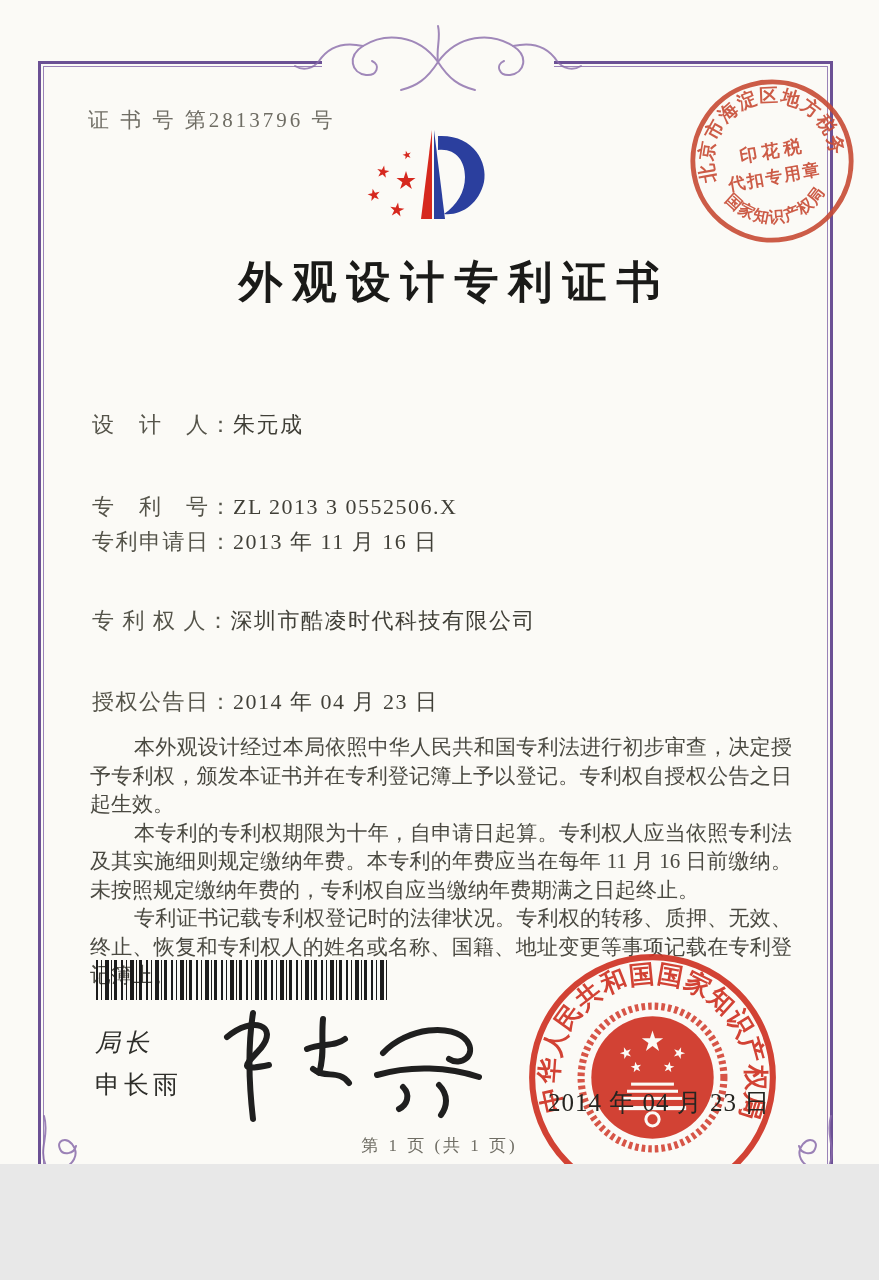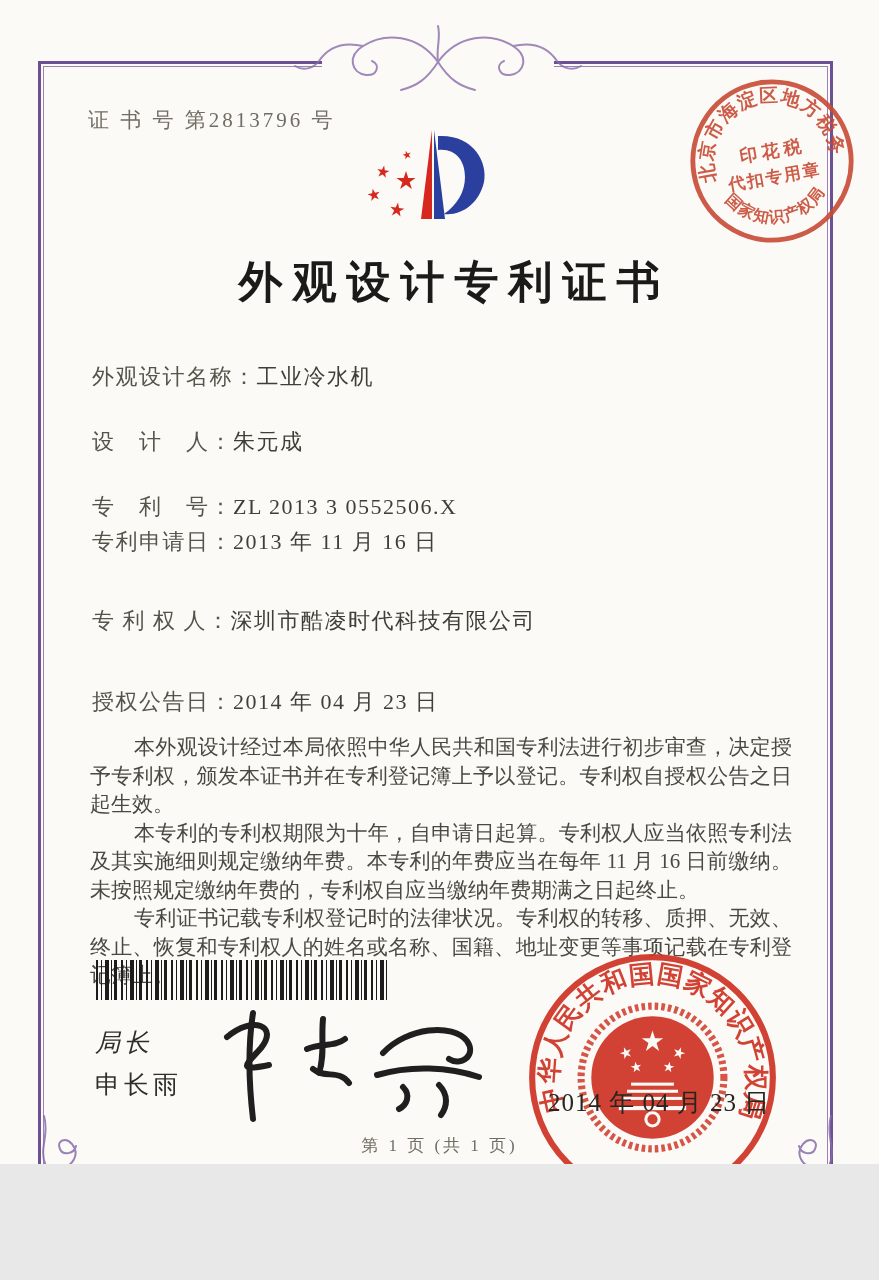--- a/index.html
+++ b/index.html
@@ -120,24 +120,21 @@
     <polygon points="76,8 76,97 87,97" fill="#2b3f9e"></polygon>
     <use href="#st1" fill="#d6281e" transform="translate(49,33) scale(4.5) rotate(-15)"></use>
     <use href="#st1" fill="#d6281e" transform="translate(25,50) scale(6.5) rotate(10)"></use>
     <use href="#st1" fill="#d6281e" transform="translate(48,59) scale(10)"></use>
     <use href="#st1" fill="#d6281e" transform="translate(16,73) scale(6.5) rotate(-12)"></use>
     <use href="#st1" fill="#d6281e" transform="translate(39,88) scale(7.5) rotate(8)"></use>
   </svg>
 
   <h1 class="title">外观设计专利证书</h1>
 
-  <div class="field-row" style="top:362px;">
-    <span class="field-label">外观设计名称：</span><span class="field-value">工业冷水机</span>
-  </div>
-  <div class="field-row" style="top:427px;">
+  <div class="field-row" style="top:410px;">
     <span class="field-label">设　计　人：</span><span class="field-value">朱元成</span>
   </div>
   <div class="field-row" style="top:492px;">
     <span class="field-label">专　利　号：</span><span class="field-value">ZL 2013 3 0552506.X</span>
   </div>
   <div class="field-row" style="top:527px;">
     <span class="field-label">专利申请日：</span><span class="field-value">2013 年 11 月 16 日</span>
   </div>
   <div class="field-row" style="top:606px;">
     <span class="field-label">专 利 权 人：</span><span class="field-value">深圳市酷凌时代科技有限公司</span>

